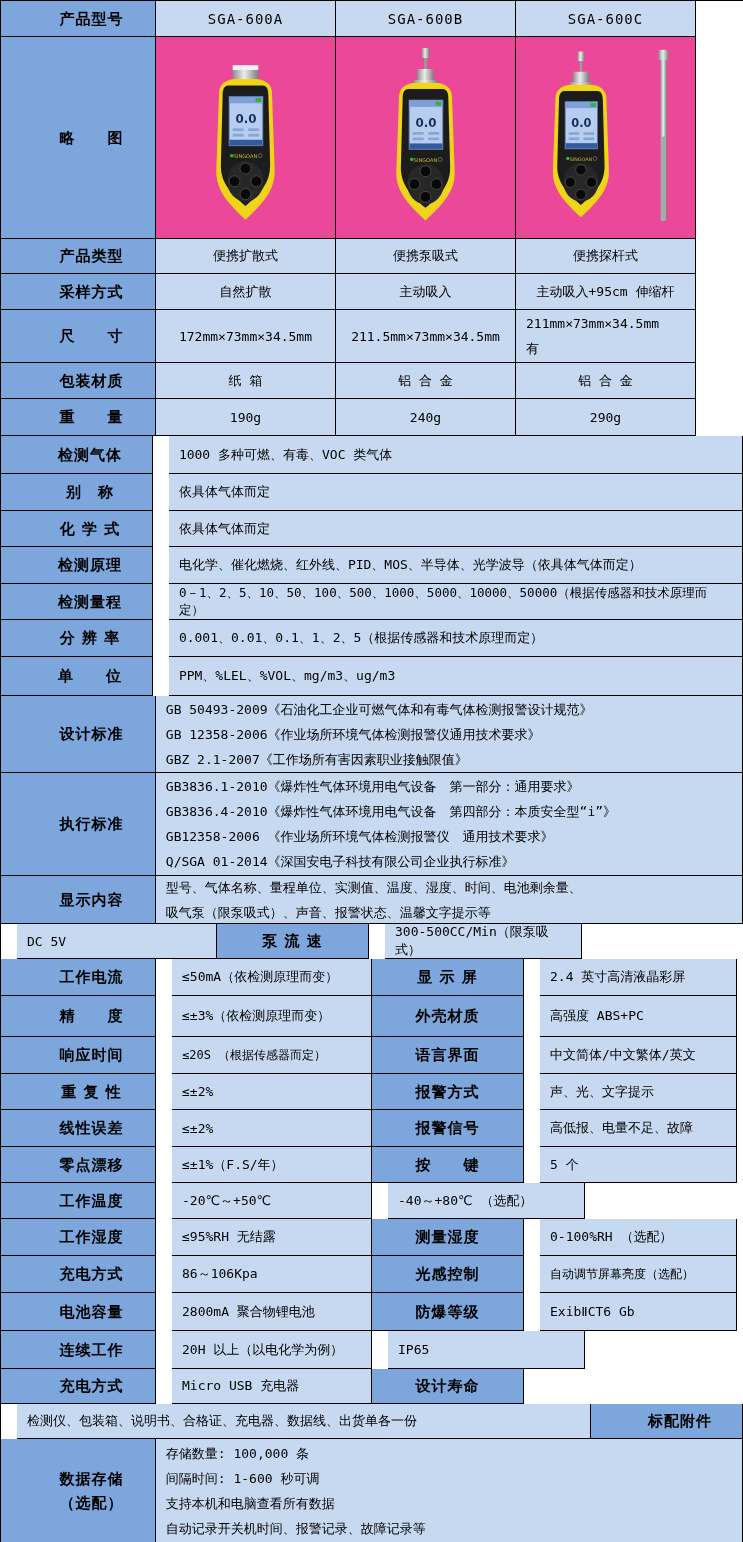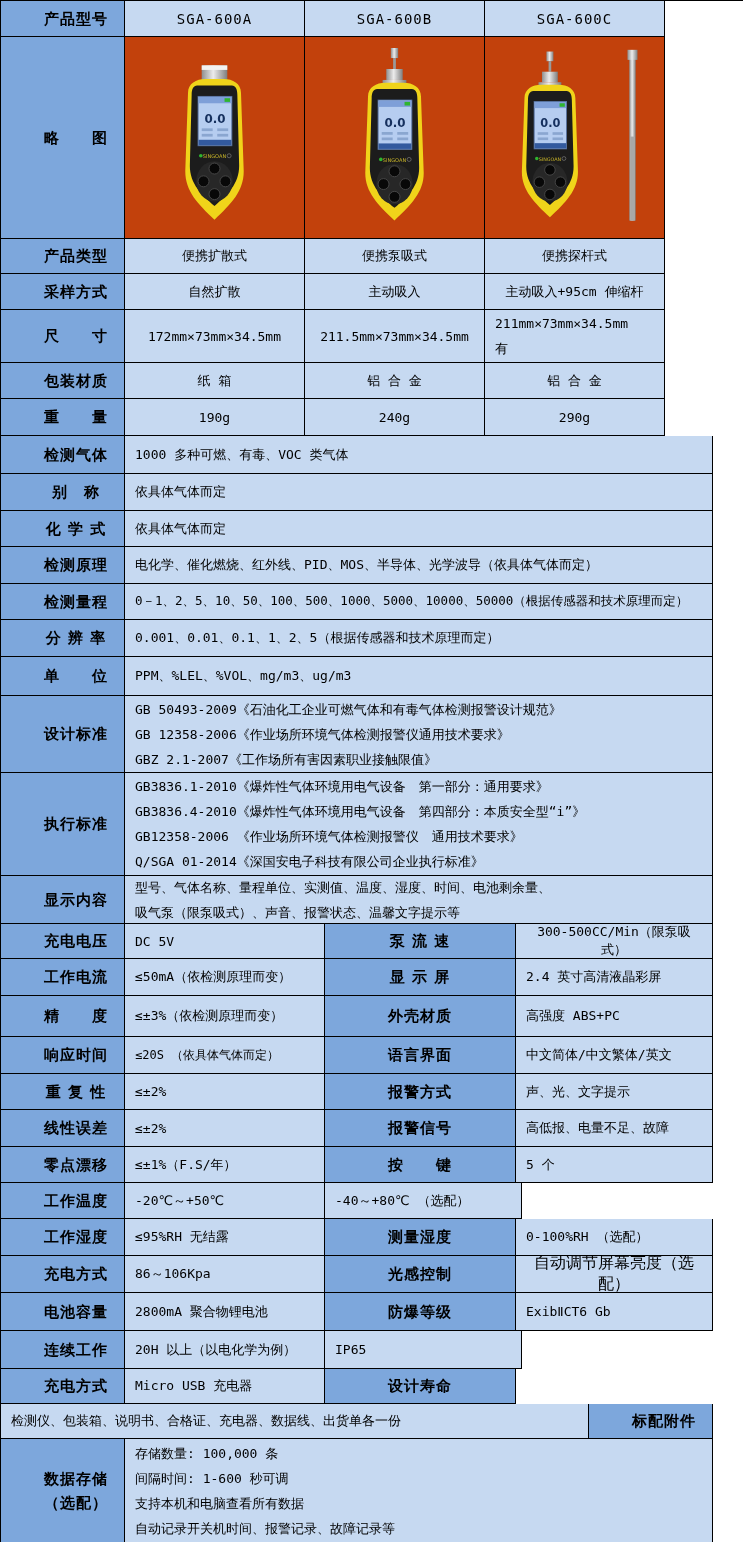--- a/index.html
+++ b/index.html
@@ -28,29 +28,29 @@
     text-align:center;
     letter-spacing:1px;
     flex-direction:column;
     line-height:1.6;
   }
   .val{
     background:#c6d9f1;
     font-size:13px;
     font-family:"DejaVu Sans Mono","DejaVu Sans",monospace;
   }
-  .val.left{justify-content:flex-start;padding:0 10px;text-align:center;}
+  .val.left{justify-content:flex-start;padding:0 10px;text-align:left;margin-left:16px;}
   .val.col{flex-direction:column;align-items:flex-start;justify-content:center;padding:0 10px;}
   .val.col div{line-height:25px;}
-  .sketch{background:#c2410c;padding:0;}
-  .w-lab{width:124px;padding-left:27px;}
+  .sketch{background:#ec4899;padding:0;}
+  .w-lab{width:155px;padding-left:27px;}
   .w-p{width:180px;}
   .w-full{width:588px;}
   .w-v1{width:200px;}
-  .w-lab2{width:191px;}
+  .w-lab2{width:152px;}
   .w-v2{width:197px;}
   .hdr{font-size:14px;letter-spacing:1px;}
 </style>
 </head>
 <body>
 
 <svg width="0" height="0" style="position:absolute">
   <defs>
     <linearGradient id="metal" x1="0" y1="0" x2="1" y2="0">
       <stop offset="0" stop-color="#8f8f8f"></stop>
@@ -242,40 +242,39 @@
   </div>
   <div class="row" style="height:48px">
     <div class="cell lab w-lab">显示内容</div>
     <div class="cell val col w-full">
       <div>型号、气体名称、量程单位、实测值、温度、湿度、时间、电池剩余量、</div>
       <div>吸气泵（限泵吸式）、声音、报警状态、温馨文字提示等</div>
     </div>
   </div>
 
   <div class="row" style="height:35px">
-    <div class="cell lab w-lab">充电电压</div>
     <div class="cell val left w-v1">DC 5V</div>
     <div class="cell lab w-lab2">泵 流 速</div>
     <div class="cell val left w-v2">300-500CC/Min（限泵吸式）</div>
   </div>
   <div class="row" style="height:37px">
     <div class="cell lab w-lab">工作电流</div>
     <div class="cell val left w-v1">≤50mA（依检测原理而变）</div>
     <div class="cell lab w-lab2">显 示 屏</div>
     <div class="cell val left w-v2">2.4 英寸高清液晶彩屏</div>
   </div>
   <div class="row" style="height:41px">
     <div class="cell lab w-lab">精　　度</div>
     <div class="cell val left w-v1">≤±3%（依检测原理而变）</div>
     <div class="cell lab w-lab2">外壳材质</div>
     <div class="cell val left w-v2">高强度 ABS+PC</div>
   </div>
   <div class="row" style="height:37px">
     <div class="cell lab w-lab">响应时间</div>
-    <div class="cell val left w-v1" style="font-size:12px">≤20S （依具体气体而定）</div>
+    <div class="cell val left w-v1" style="font-size:12px">≤20S （根据传感器而定）</div>
     <div class="cell lab w-lab2">语言界面</div>
     <div class="cell val left w-v2">中文简体/中文繁体/英文</div>
   </div>
   <div class="row" style="height:36px">
     <div class="cell lab w-lab">重 复 性</div>
     <div class="cell val left w-v1">≤±2%</div>
     <div class="cell lab w-lab2">报警方式</div>
     <div class="cell val left w-v2">声、光、文字提示</div>
   </div>
   <div class="row" style="height:37px">
@@ -298,21 +297,21 @@
   <div class="row" style="height:37px">
     <div class="cell lab w-lab">工作湿度</div>
     <div class="cell val left w-v1">≤95%RH 无结露</div>
     <div class="cell lab w-lab2">测量湿度</div>
     <div class="cell val left w-v2">0-100%RH （选配）</div>
   </div>
   <div class="row" style="height:37px">
     <div class="cell lab w-lab">充电方式</div>
     <div class="cell val left w-v1">86～106Kpa</div>
     <div class="cell lab w-lab2">光感控制</div>
-    <div class="cell val left w-v2" style="font-size:16px">自动调节屏幕亮度（选配）</div>
+    <div class="cell val left w-v2" style="font-size:12px">自动调节屏幕亮度（选配）</div>
   </div>
   <div class="row" style="height:38px">
     <div class="cell lab w-lab">电池容量</div>
     <div class="cell val left w-v1">2800mA 聚合物锂电池</div>
     <div class="cell lab w-lab2">防爆等级</div>
     <div class="cell val left w-v2">ExibⅡCT6 Gb</div>
   </div>
   <div class="row" style="height:38px">
     <div class="cell lab w-lab">连续工作</div>
     <div class="cell val left w-v1">20H 以上（以电化学为例）</div>

